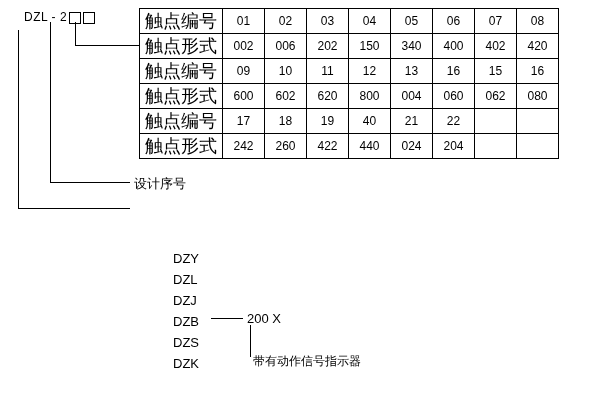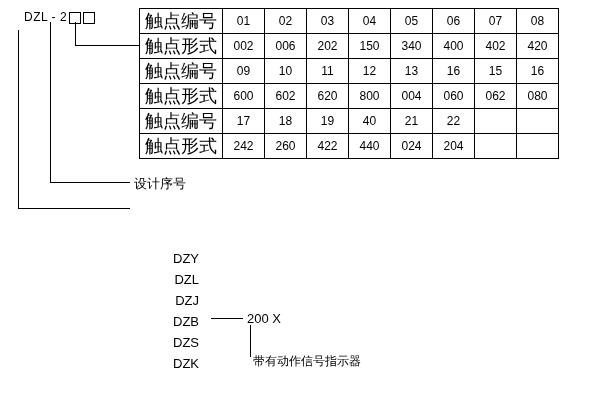--- a/index.html
+++ b/index.html
@@ -84,21 +84,20 @@
     font-family: Liberation Serif, serif;
   }
 
   
   .series {
     position: absolute;
     left: 173px;
     top: 248px;
     font-size: 13px;
     line-height: 21px;
-    text-align: right;
   }
   .series div {
     height: 21px;
   }
   .series-200 {
     position: absolute;
     left: 247px;
     top: 311px;
     font-size: 13px;
     white-space: nowrap;

